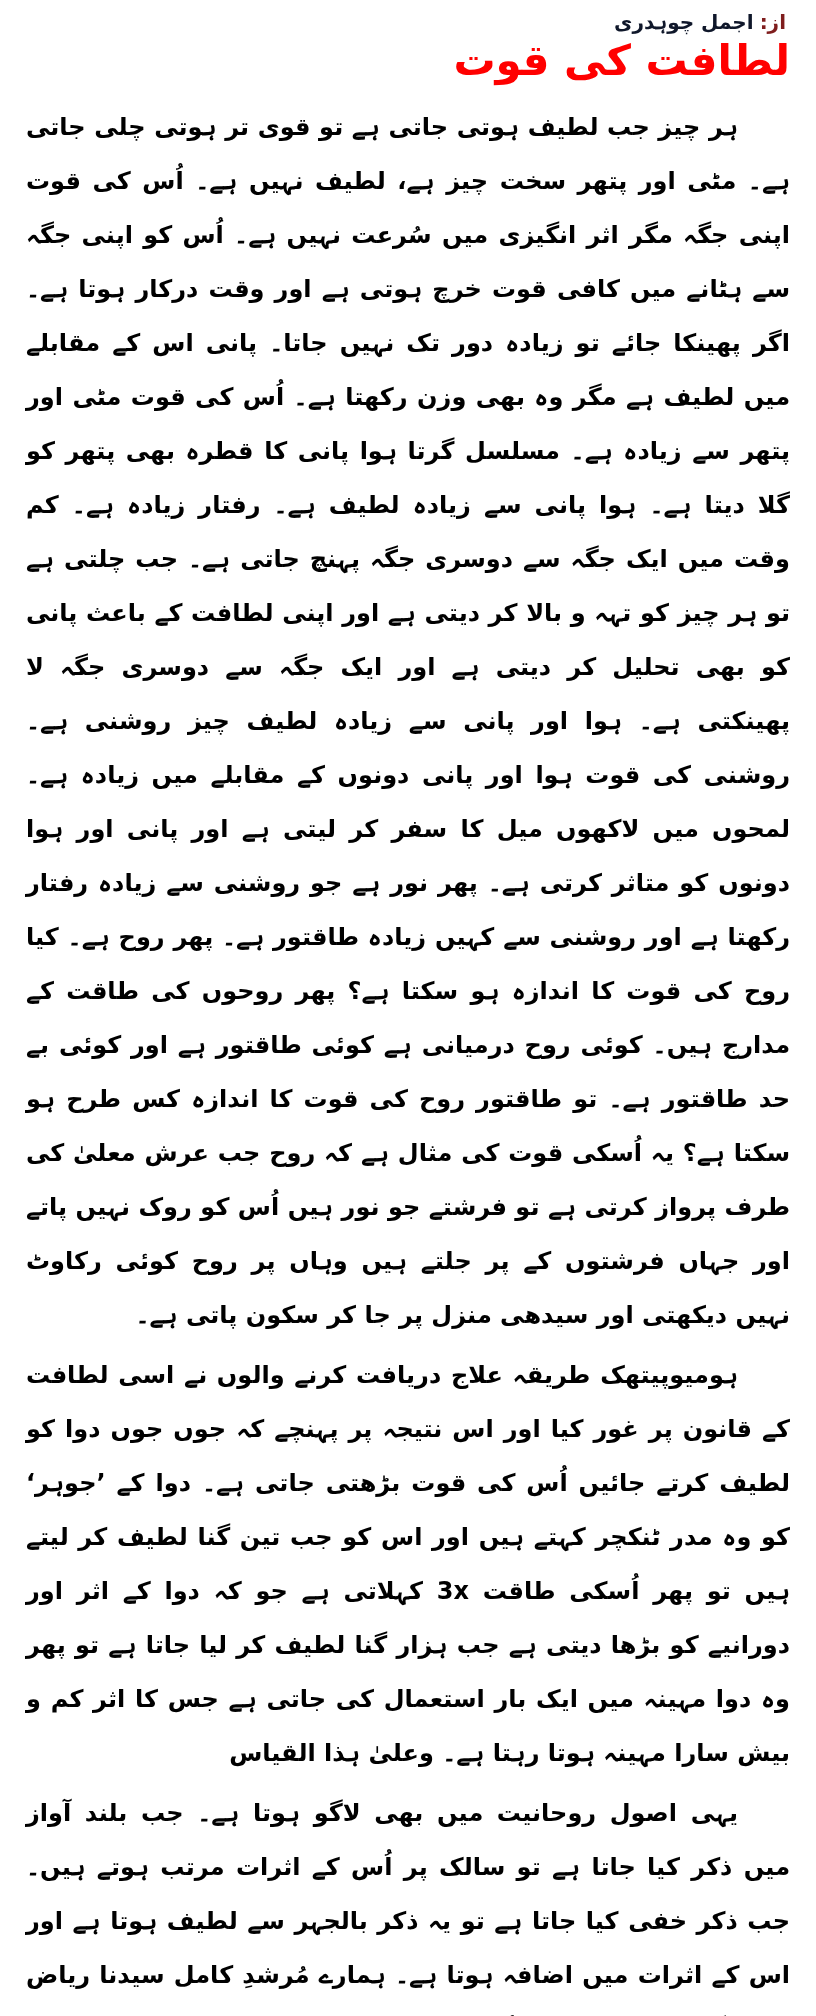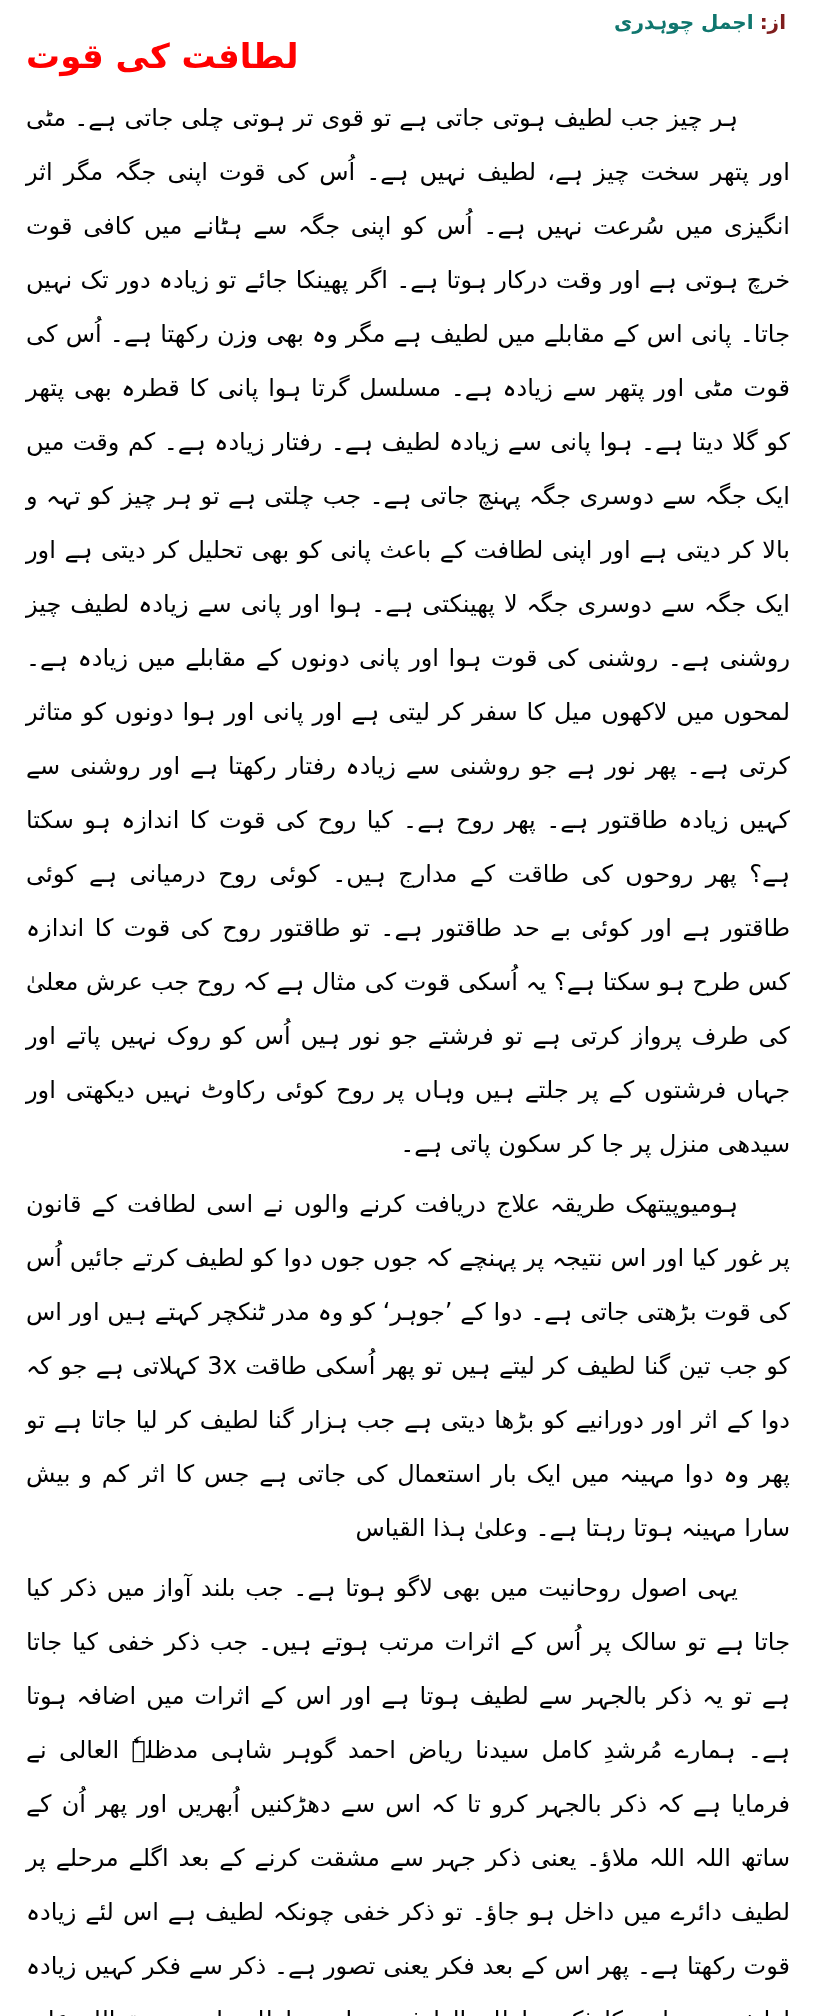--- a/index.html
+++ b/index.html
@@ -19,39 +19,39 @@
     direction: rtl;
     text-align: left;       
     font-size: 20px;
     font-weight: bold;
     padding: 2px 4px 0 4px;
     display: flex;
     justify-content: flex-start;
     gap: 6px;
   }
   .byline .prefix { color: #7f1d1d; }
-  .byline .name   { color: #0f766e; }
+  .byline .name   { color: #0f172a; }
   .doc-title {
-    text-align: left;
+    text-align: right;
     color: #ff0000;
-    font-size: 34px;
+    font-size: 42px;
     font-weight: bold;
     direction: rtl;
     margin: 2px 0 14px 0;
     line-height: 1.2;
   }
   
   .article {
     direction: rtl;
     text-align: justify;
     font-size: 24px;
     line-height: 2.25;
     color: #000000;
   }
-  .para { margin: 0 0 6px 0; }
+  .para { margin: 0 0 6px 0; font-weight: bold; }
   .para.indent { text-indent: 52px; }
 </style>
 </head>
 <body>
 
 <div class="page">
 
   <div class="byline">
     <span class="prefix">از:</span>
     <span class="name">اجمل چوہدری</span>

